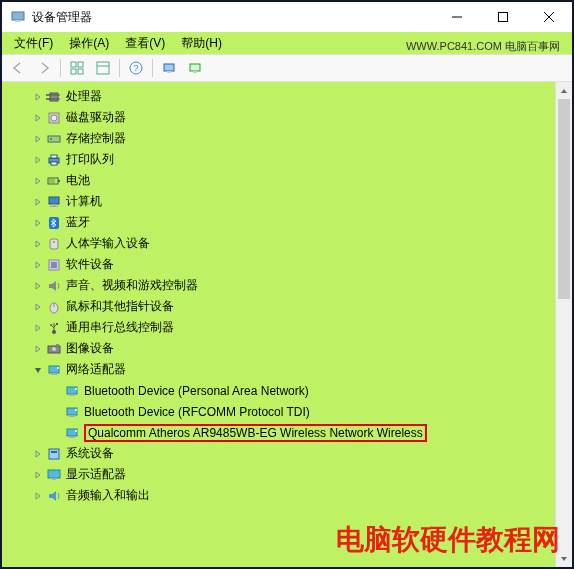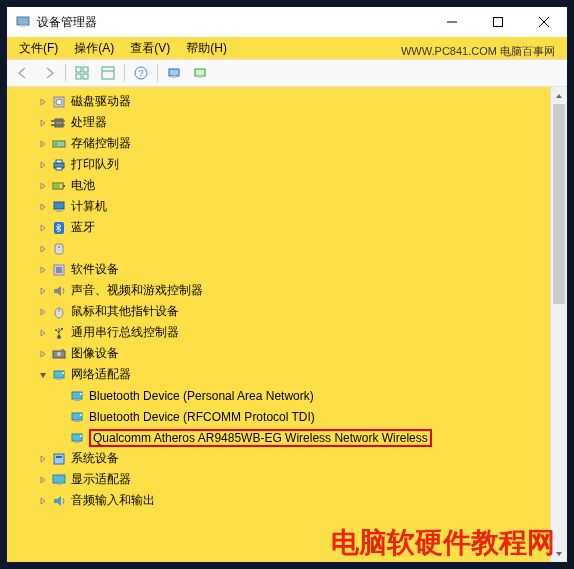--- a/index.html
+++ b/index.html
@@ -1,17 +1,17 @@
 <!DOCTYPE html>
 <html><head>
 <meta charset="utf-8">
 <style>
 * { box-sizing: border-box; margin: 0; padding: 0; }
 body { font-family: "Microsoft YaHei", "Segoe UI", sans-serif; font-size: 12px; background: #fff; overflow: hidden; }
-.window { width: 574px; height: 569px; border: 7px solid #0f172a; background: #fde047; display: flex; flex-direction: column; position: relative; }
+.window { width: 574px; height: 569px; border: 2px solid #0f172a; background: #bef264; display: flex; flex-direction: column; position: relative; }
 .titlebar { height: 30px; display: flex; align-items: center; padding: 0 0 0 8px; background: #fff; }
 .title-icon { width: 16px; height: 16px; margin-right: 6px; }
 .title { flex: 1; font-size: 12px; color: #000; }
 .win-controls { display: flex; }
 .win-btn { width: 46px; height: 30px; display: flex; align-items: center; justify-content: center; }
 .win-btn svg { width: 10px; height: 10px; }
 .menubar { height: 22px; display: flex; align-items: flex-end; padding: 0 4px; }
 .menu-item { padding: 2px 8px; font-size: 12px; }
 .watermark { margin-left: auto; font-size: 11px; color: #333; padding-right: 8px; }
 .toolbar { height: 28px; border-top: 1px solid #e0e0e0; border-bottom: 1px solid #e0e0e0; display: flex; align-items: center; padding: 0 4px; gap: 2px; background: #f8f8f8; }
@@ -22,21 +22,21 @@
 .tree { flex: 1; padding: 4px 0 4px 2px; overflow: auto; }
 .tree-row { display: flex; align-items: center; height: 21px; white-space: nowrap; }
 .expander { width: 12px; height: 12px; display: flex; align-items: center; justify-content: center; margin-right: 2px; flex-shrink: 0; }
 .indent { display: inline-block; flex-shrink: 0; }
 .node-icon { width: 16px; height: 16px; margin-right: 4px; flex-shrink: 0; }
 .node-label { font-size: 12px; color: #000; }
 .highlighted { border: 2px solid #e00; padding: 0 2px; }
 .scrollbar { width: 17px; background: #f0f0f0; border-left: 1px solid #ddd; position: relative; }
 .scroll-btn { height: 17px; display: flex; align-items: center; justify-content: center; background: #f0f0f0; }
 .scroll-thumb { position: absolute; top: 17px; left: 2px; right: 2px; height: 200px; background: #ccc; }
-.overlay { position: absolute; bottom: 0; right: 12px; font-size: 28px; font-weight: bold; color: #e00; opacity: 0.85; pointer-events: none; font-family: "SimHei", sans-serif; }
+.overlay { position: absolute; bottom: 8px; right: 12px; font-size: 28px; font-weight: bold; color: #e00; opacity: 0.85; pointer-events: none; font-family: "SimHei", sans-serif; }
 </style>
 </head>
 <body>
 
 <div class="window">
   <div class="titlebar">
     <span class="title-icon">
       <svg viewBox="0 0 16 16">
           <rect x="2" y="3" width="12" height="8" fill="#89b4d6" stroke="#4a7ba6"></rect>
           <rect x="5" y="11" width="6" height="2" fill="#ccc"></rect>
@@ -122,49 +122,49 @@
   <div class="content">
     <div class="tree" id="tree">
         <div class="tree-row">
           <span class="indent" style="width: 28px;"></span>
           <span class="expander">
             <svg width="10" height="10" viewBox="0 0 10 10">
               <path d="M3 2 L7 5 L3 8 Z" fill="none" stroke="#888"></path>
             </svg>
           </span>
           <span class="node-icon"><svg viewBox="0 0 16 16">
-              <rect x="3" y="3" width="10" height="10" fill="#ccc" stroke="#888"></rect>
-              <circle cx="8" cy="8" r="3" fill="#eee" stroke="#888"></circle>
-            </svg></span>
-          <span class="node-label">磁盘驱动器</span>
-        </div>
-        <div class="tree-row">
-          <span class="indent" style="width: 28px;"></span>
-          <span class="expander">
-            <svg width="10" height="10" viewBox="0 0 10 10">
-              <path d="M3 2 L7 5 L3 8 Z" fill="none" stroke="#888"></path>
-            </svg>
-          </span>
-          <span class="node-icon"><svg viewBox="0 0 16 16">
               <rect x="4" y="4" width="8" height="8" fill="#888" stroke="#555"></rect>
               <line x="2" y1="6" x2="4" y2="6" stroke="#555"></line>
               <line x="2" y1="10" x2="4" y2="10" stroke="#555"></line>
               <line x="12" y1="6" x2="14" y2="6" stroke="#555"></line>
               <line x="12" y1="10" x2="14" y2="10" stroke="#555"></line>
             </svg></span>
           <span class="node-label">处理器</span>
         </div>
         <div class="tree-row">
           <span class="indent" style="width: 28px;"></span>
           <span class="expander">
             <svg width="10" height="10" viewBox="0 0 10 10">
               <path d="M3 2 L7 5 L3 8 Z" fill="none" stroke="#888"></path>
             </svg>
           </span>
           <span class="node-icon"><svg viewBox="0 0 16 16">
+              <rect x="3" y="3" width="10" height="10" fill="#ccc" stroke="#888"></rect>
+              <circle cx="8" cy="8" r="3" fill="#eee" stroke="#888"></circle>
+            </svg></span>
+          <span class="node-label">磁盘驱动器</span>
+        </div>
+        <div class="tree-row">
+          <span class="indent" style="width: 28px;"></span>
+          <span class="expander">
+            <svg width="10" height="10" viewBox="0 0 10 10">
+              <path d="M3 2 L7 5 L3 8 Z" fill="none" stroke="#888"></path>
+            </svg>
+          </span>
+          <span class="node-icon"><svg viewBox="0 0 16 16">
               <rect x="2" y="5" width="12" height="6" fill="#9c9" stroke="#474"></rect>
               <circle cx="5" cy="8" r="1" fill="#474"></circle>
             </svg></span>
           <span class="node-label">存储控制器</span>
         </div>
         <div class="tree-row">
           <span class="indent" style="width: 28px;"></span>
           <span class="expander">
             <svg width="10" height="10" viewBox="0 0 10 10">
               <path d="M3 2 L7 5 L3 8 Z" fill="none" stroke="#888"></path>
@@ -222,20 +222,21 @@
           <span class="indent" style="width: 28px;"></span>
           <span class="expander">
             <svg width="10" height="10" viewBox="0 0 10 10">
               <path d="M3 2 L7 5 L3 8 Z" fill="none" stroke="#888"></path>
             </svg>
           </span>
           <span class="node-icon"><svg viewBox="0 0 16 16">
               <rect x="4" y="3" width="8" height="10" rx="2" fill="#ddd" stroke="#888"></rect>
               <circle cx="8" cy="6" r="1" fill="#888"></circle>
             </svg></span>
+          <span class="node-label">人体学输入设备</span>
         </div>
         <div class="tree-row">
           <span class="indent" style="width: 28px;"></span>
           <span class="expander">
             <svg width="10" height="10" viewBox="0 0 10 10">
               <path d="M3 2 L7 5 L3 8 Z" fill="none" stroke="#888"></path>
             </svg>
           </span>
           <span class="node-icon"><svg viewBox="0 0 16 16">
               <rect x="3" y="3" width="10" height="10" fill="#cce" stroke="#88a"></rect>

